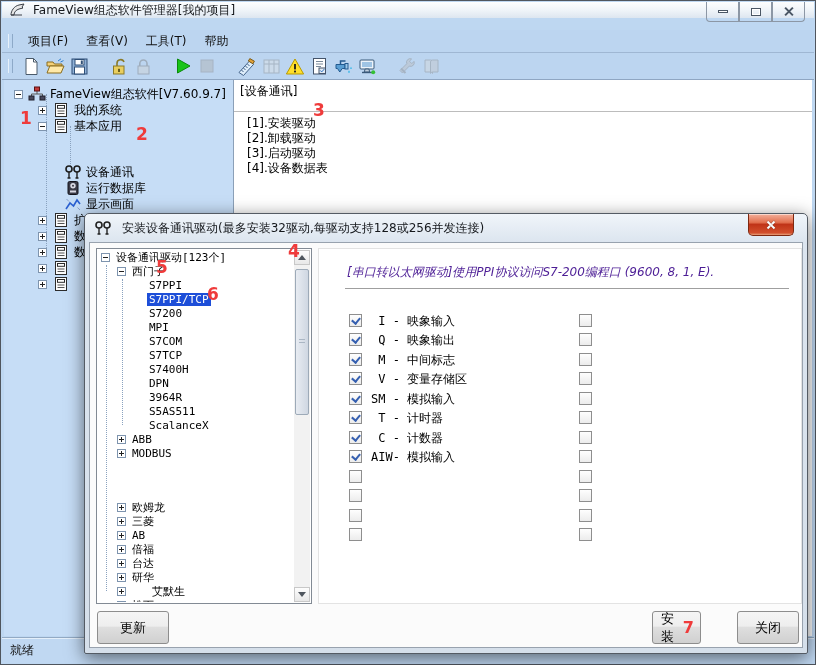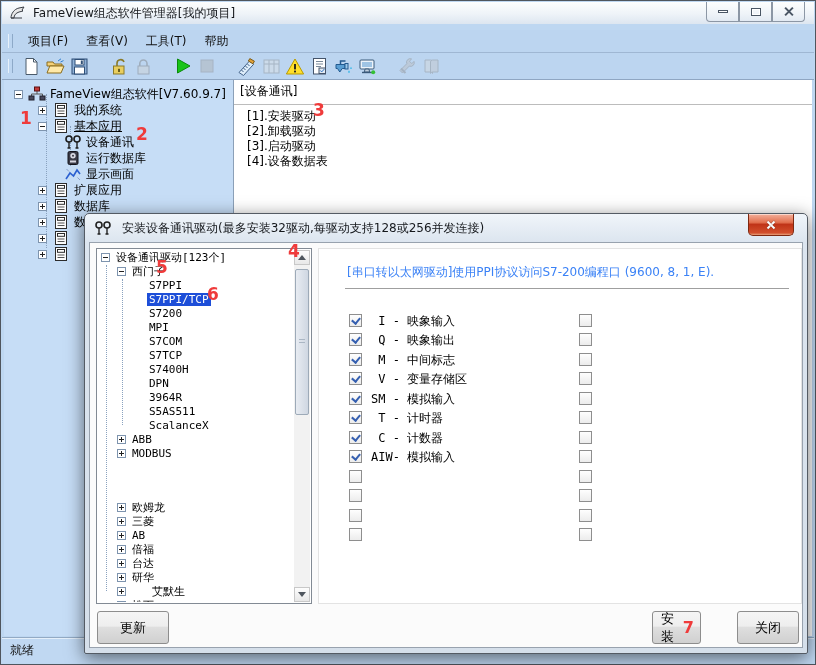--- a/index.html
+++ b/index.html
@@ -3,21 +3,21 @@
 <meta charset="utf-8">
 <style>
   html,body{margin:0;padding:0;}
   body{width:816px;height:665px;position:relative;overflow:hidden;
        font-family:"DejaVu Sans","Liberation Sans",sans-serif;background:#9aa0a8;
        -webkit-font-smoothing:antialiased;}
   .screen{position:absolute;inset:0;}
 
   
   .main-window{position:absolute;inset:0;background:#bed7f1;border:1px solid #4f555d;box-sizing:border-box;}
-  .titlebar{position:absolute;left:1px;top:1px;right:1px;height:22px;
+  .titlebar{position:absolute;left:1px;top:1px;right:1px;height:16px;
     background:linear-gradient(#fdfefe,#eef3f8 55%,#dde6f0);display:flex;align-items:center;padding-left:7px;}
   .app-icon{width:18px;height:16px;flex:none;}
   .win-title{font-size:12px;color:#15181c;margin-left:6px;}
   .win-controls{position:absolute;top:0;right:9px;display:flex;}
   .wbtn{width:31px;height:19px;background:linear-gradient(#fcfdfe,#e8edf3 45%,#d6deе8 50%,#d3dce6);
     border:1px solid #8c97a5;border-top:none;display:flex;align-items:center;justify-content:center;cursor:default;}
   .wbtn:first-child{border-bottom-left-radius:4px;}
   .wbtn:last-child{border-bottom-right-radius:4px;}
   .glyph-min{width:10px;height:3px;border:1px solid #4a5664;background:#fff;box-sizing:border-box;}
   .glyph-max{width:10px;height:8px;border:1px solid #4a5664;box-shadow:inset 0 0 0 1px #fff;box-sizing:border-box;}
@@ -42,21 +42,21 @@
   .tree-rows{position:relative;padding-top:6px;}
   .tp-row{height:16px;display:flex;align-items:center;white-space:nowrap;font-size:12px;color:#000;position:relative;}
   .ebox{width:9px;height:9px;border:1px solid #7e94ae;background:#fff;box-sizing:border-box;position:relative;flex:none;margin-right:5px;}
   .ebox::before{content:'';position:absolute;left:1px;right:1px;top:3px;height:1px;background:#222;}
   .ebox.plus::after{content:'';position:absolute;top:1px;bottom:1px;left:3px;width:1px;background:#222;}
   .tree-icon{width:18px;height:16px;margin-right:4px;flex:none;display:flex;align-items:center;justify-content:center;}
   .guide{position:absolute;border-left:1px dotted #8aa2bf;width:0;}
 
   
   .right-panel{position:absolute;left:232px;top:79px;right:3px;bottom:28px;background:#fff;border-left:1px solid #8ba0b8;}
-  .rp-header{font-size:12px;color:#000;padding:3px 8px 4px 6px;border-bottom:1px solid #bcbcbc;}
+  .rp-header{font-size:12px;color:#000;padding:3px 8px 11px 6px;border-bottom:1px solid #bcbcbc;}
   .rp-items{padding-top:4px;}
   .rp-item{font-size:12px;color:#000;height:15px;line-height:15px;padding-left:13px;white-space:pre;}
 
   .statusbar{position:absolute;left:1px;right:1px;bottom:1px;height:25px;background:#c0d8f2;
     border-top:1px solid #93aac4;box-shadow:inset 0 1px 0 #e4effa;display:flex;align-items:center;padding-left:8px;font-size:12px;color:#111;}
 
   
   .dialog{position:absolute;left:84px;top:213px;width:724px;height:441px;z-index:10;
     background:linear-gradient(#f0f5fa,#dce5ef 28px,#d5dfea);border:1px solid #545b64;border-radius:5px 5px 2px 2px;
     box-shadow:0 4px 18px rgba(0,0,0,.55);box-sizing:border-box;}
@@ -86,21 +86,21 @@
   .arr{width:0;height:0;border-left:4px solid transparent;border-right:4px solid transparent;}
   .arr.up{border-bottom:5px solid #4f565e;}
   .arr.down{border-top:5px solid #4f565e;}
   .sb-thumb{position:absolute;left:1px;width:14px;top:19px;height:146px;background:linear-gradient(90deg,#e8ecf2,#cfd7e2);
     border:1px solid #9daab8;border-radius:2px;box-sizing:border-box;}
   .sb-thumb::after{content:'';position:absolute;left:3px;right:3px;top:50%;margin-top:-3px;height:6px;
     background:repeating-linear-gradient(#aab6c4 0 1px,transparent 1px 3px);}
 
   
   .dlg-right{position:absolute;left:228px;top:5px;width:484px;height:356px;background:#fff;border:1px solid #e3e3e3;box-sizing:border-box;}
-  .desc{position:absolute;left:28px;top:15px;font-size:12px;color:#3b82f6;white-space:pre;}
+  .desc{position:absolute;left:28px;top:15px;font-size:12px;color:#4c1d95;white-space:pre;font-style:italic;}
   .desc-hr{position:absolute;left:26px;right:12px;top:39px;height:1px;background:#9f9f9f;}
   .cb{position:absolute;width:13px;height:13px;border:1px solid #8e8e8e;background:linear-gradient(#fefefe,#ececec);box-sizing:border-box;}
   .cb.checked::after{content:'';position:absolute;left:2px;top:2px;width:6px;height:4px;
     border-left:2px solid #355fb0;border-bottom:2px solid #355fb0;transform:rotate(-50deg);}
   .cb-label{position:absolute;font-size:12px;color:#000;white-space:pre;
     font-family:"DejaVu Sans Mono","DejaVu Sans",monospace;}
 
   
   .dlg-btn{position:absolute;height:33px;background:linear-gradient(#f5f5f5,#eeeeee 45%,#dedede 50%,#d0d0d0);
     border:1px solid #8d8d8d;border-radius:3px;font-size:13px;color:#000;
@@ -285,32 +285,32 @@
             <span class="ebox plus"></span>
             <span class="tree-icon">
               <svg width="16" height="16" viewBox="0 0 16 16">
                 <rect x="2.5" y="1.5" width="11" height="13" fill="#fcfcfc" stroke="#2c2c2c"></rect>
                 <rect x="4.5" y="3.5" width="7" height="2.8" fill="#fff" stroke="#2c2c2c"></rect>
                 <path d="M4.5 9h7M4.5 11.5h7" stroke="#555"></path>
               </svg>
             </span>
             <span>我的系统</span>
           </div>
-          <div class="tp-row" style="padding-left: 34px; text-decoration: underline;">
+          <div class="tp-row" style="padding-left: 34px;">
             <span class="ebox"></span>
             <span class="tree-icon">
               <svg width="16" height="16" viewBox="0 0 16 16">
                 <rect x="2.5" y="1.5" width="11" height="13" fill="#fcfcfc" stroke="#2c2c2c"></rect>
                 <rect x="4.5" y="3.5" width="7" height="2.8" fill="#fff" stroke="#2c2c2c"></rect>
                 <path d="M4.5 9h7M4.5 11.5h7" stroke="#555"></path>
               </svg>
             </span>
             <span>基本应用</span>
           </div>
-          <div class="tp-row" style="padding-left: 60px;">
+          <div class="tp-row" style="padding-left: 60px; margin-top: 30px;">
             <span class="tree-icon">
               <svg width="18" height="16" viewBox="0 0 18 16">
                 <circle cx="5" cy="5" r="3" fill="none" stroke="#1c1c1c" stroke-width="1.6"></circle>
                 <circle cx="13" cy="5" r="3" fill="none" stroke="#1c1c1c" stroke-width="1.6"></circle>
                 <path d="M5 8v6M13 8v6M3.5 14h3M11.5 14h3" stroke="#1c1c1c" stroke-width="1.4"></path>
               </svg>
             </span>
             <span>设备通讯</span>
           </div>
           <div class="tp-row" style="padding-left: 60px;">

